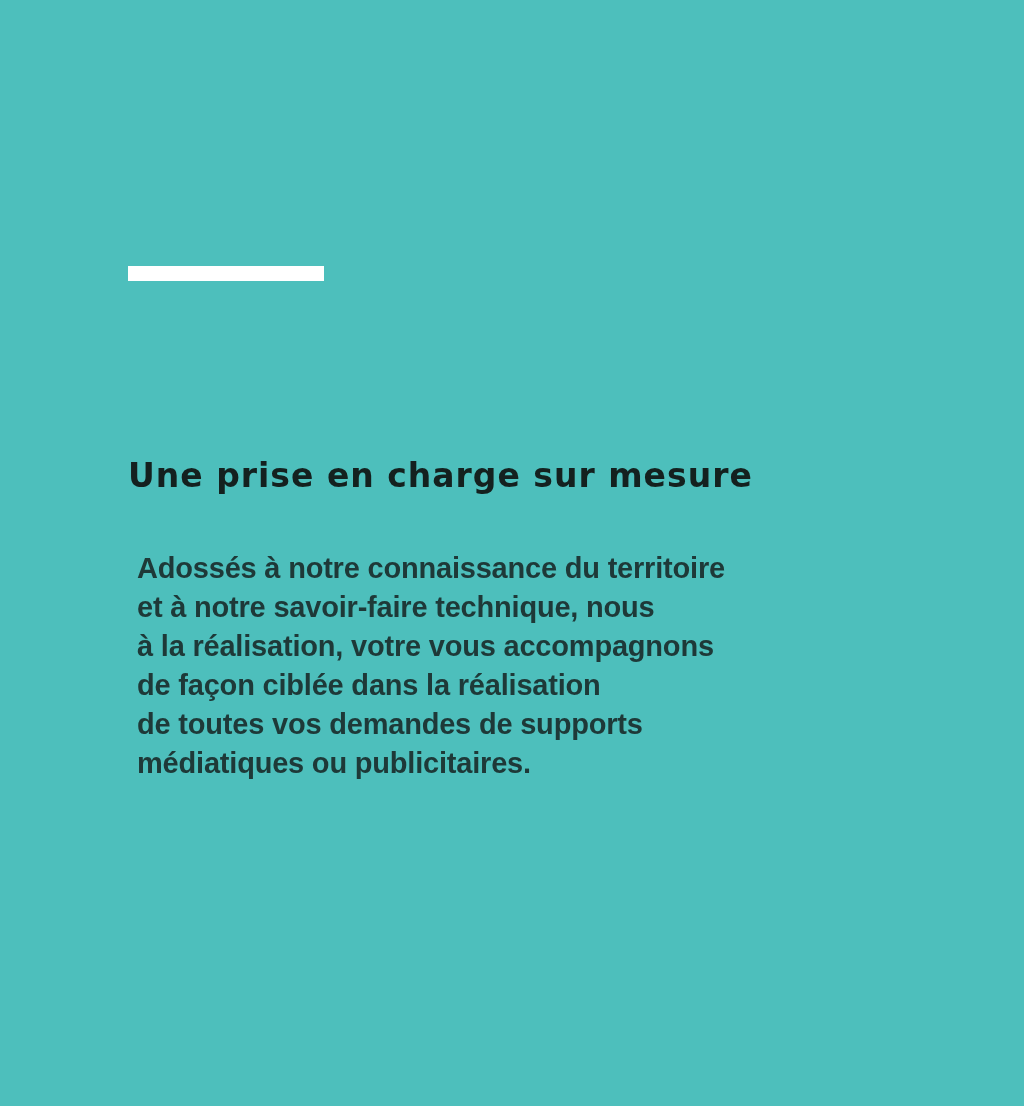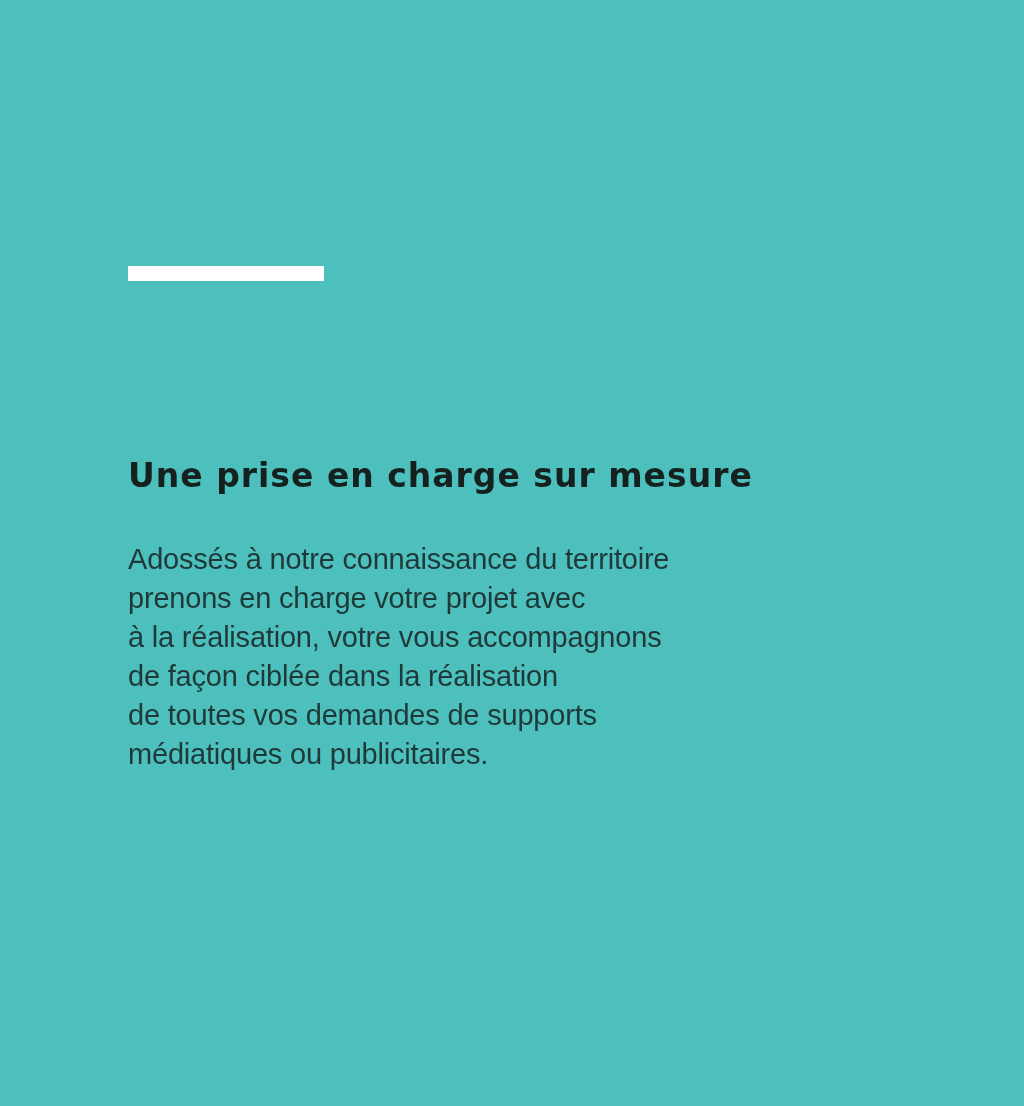--- a/index.html
+++ b/index.html
@@ -37,40 +37,40 @@
     font-size: 33px;
     line-height: 1;
     letter-spacing: 1px;
     color: var(--heading, #14211F);
     white-space: nowrap;
   }
   .paragraph {
     position: absolute;
     left: 128px;
     top: 540px;
-    margin: 0;
+    margin: 9px;
     font-family: "Liberation Sans", sans-serif;
-    font-weight: 400;
+    font-weight: 700;
     font-size: 29px;
     line-height: 39px;
     letter-spacing: -0.2px;
     color: var(--bodytext, #1E3938);
   }
   .paragraph .line {
     display: block;
     white-space: nowrap;
   }
 </style>
 </head>
 <body>
 
 <div class="page">
   <div class="accent-bar"></div>
   <h1 class="heading">Une prise en charge sur mesure</h1>
   <div class="paragraph">
     <span class="line">Adossés à notre connaissance du territoire</span>
-    <span class="line">prenons en charge votre projet avec</span>
+    <span class="line">et à notre savoir-faire technique, nous</span>
     <span class="line">à la réalisation, votre vous accompagnons</span>
     <span class="line">de façon ciblée dans la réalisation</span>
     <span class="line">de toutes vos demandes de supports</span>
     <span class="line">médiatiques ou publicitaires.</span>
   </div>
 </div>
 
 </body></html>

